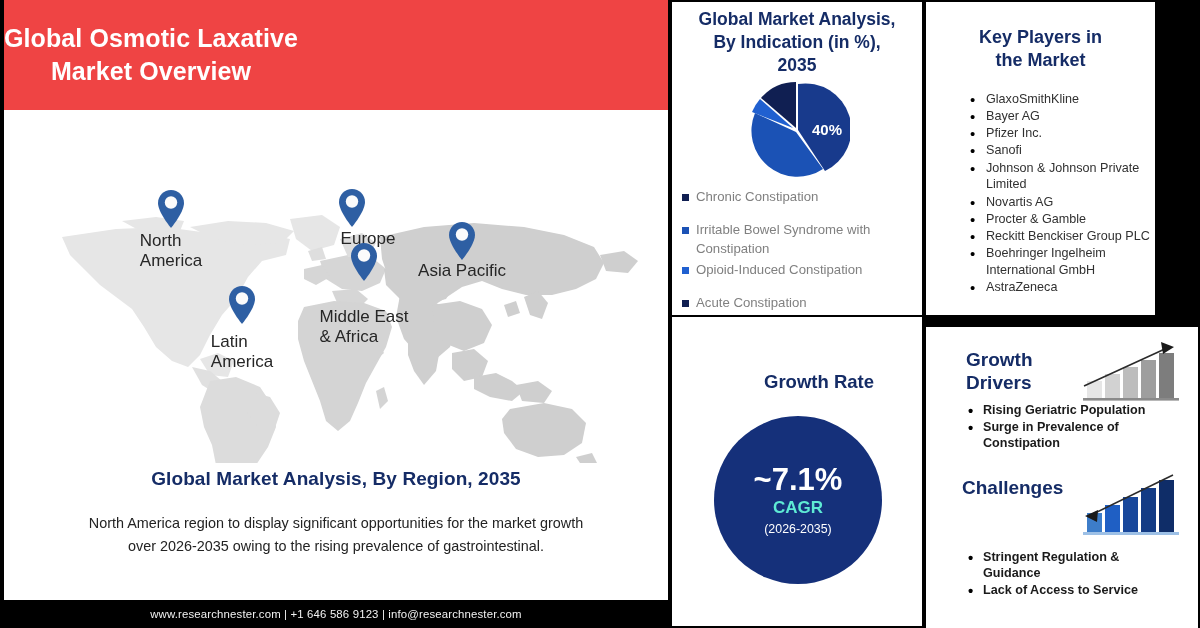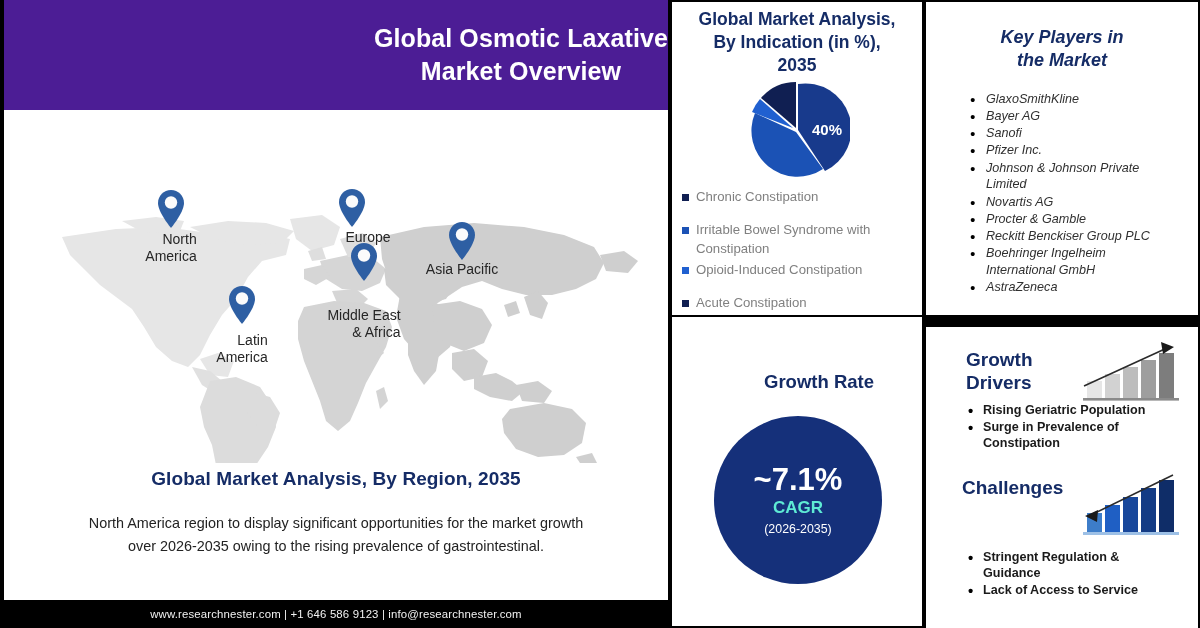--- a/index.html
+++ b/index.html
@@ -17,22 +17,22 @@
 
   
   #left-col {
     position: absolute; left: 4px; top: 0;
     width: 664px; height: 628px;
     background: #ffffff;
   }
   #header-bar {
     position: absolute; left: 0; top: 0;
     width: 664px; height: 110px;
-    background: #4c1d95;
-    display: flex; align-items: center; justify-content: flex-end;
+    background: #ef4444;
+    display: flex; align-items: center; justify-content: flex-start;
   }
   #header-title {
     color: #ffffff;
     font-size: 25px; font-weight: bold;
     line-height: 1.32; text-align: center;
     letter-spacing: 0.1px;
     white-space: pre-line;
   }
 
   #map-area {
@@ -43,23 +43,23 @@
   }
   #world-map { position: absolute; left: 0; top: -4px; }
 
   .pin {
     position: absolute;
     width: 30px; height: 40px;
   }
   .pin-label {
     position: absolute;
     color: #262626;
-    font-size: 14px;
+    font-size: 17px;
     line-height: 1.18;
-    text-align: right;
+    text-align: left;
     white-space: pre-line;
     transform: translateX(-50%);
   }
 
   #region-title {
     position: absolute; left: 0; top: 468px;
     width: 664px;
     text-align: center;
     color: #152c66;
     font-size: 19px; font-weight: bold;
@@ -85,21 +85,21 @@
     font-size: 11.4px;
     letter-spacing: 0.15px;
   }
 
   
   .cell {
     position: absolute;
     background: #ffffff;
   }
   #cell-pie      { left: 672px; top: 2px;   width: 250px; height: 313px; }
-  #cell-players  { left: 926px; top: 2px;   width: 272px; height: 313px; font-style: italic; }
+  #cell-players  { left: 926px; top: 2px;   width: 229px; height: 313px; }
   #cell-growth   { left: 672px; top: 317px; width: 250px; height: 309px; padding-left: 44px; }
   #cell-drivers  { left: 926px; top: 327px; width: 272px; height: 309px; }
 
   .cell-title {
     color: #152c66;
     font-weight: bold;
     text-align: center;
     line-height: 1.3;
     white-space: pre-line;
   }
@@ -332,22 +332,22 @@
       </div>
     </div>
   </div>
 
   <div id="cell-players" class="cell">
     <div id="players-title" class="cell-title">Key Players in
 the Market</div>
     <ul id="players-list">
       <li>GlaxoSmithKline</li>
       <li>Bayer AG</li>
+      <li>Pfizer Inc.</li>
       <li>Sanofi</li>
-      <li>Pfizer Inc.</li>
       <li>Johnson &amp; Johnson Private Limited</li>
       <li>Novartis AG</li>
       <li>Procter &amp; Gamble</li>
       <li>Reckitt Benckiser Group PLC</li>
       <li>Boehringer Ingelheim International GmbH</li>
       <li>AstraZeneca</li>
     </ul>
   </div>
 
   <div id="cell-growth" class="cell">

